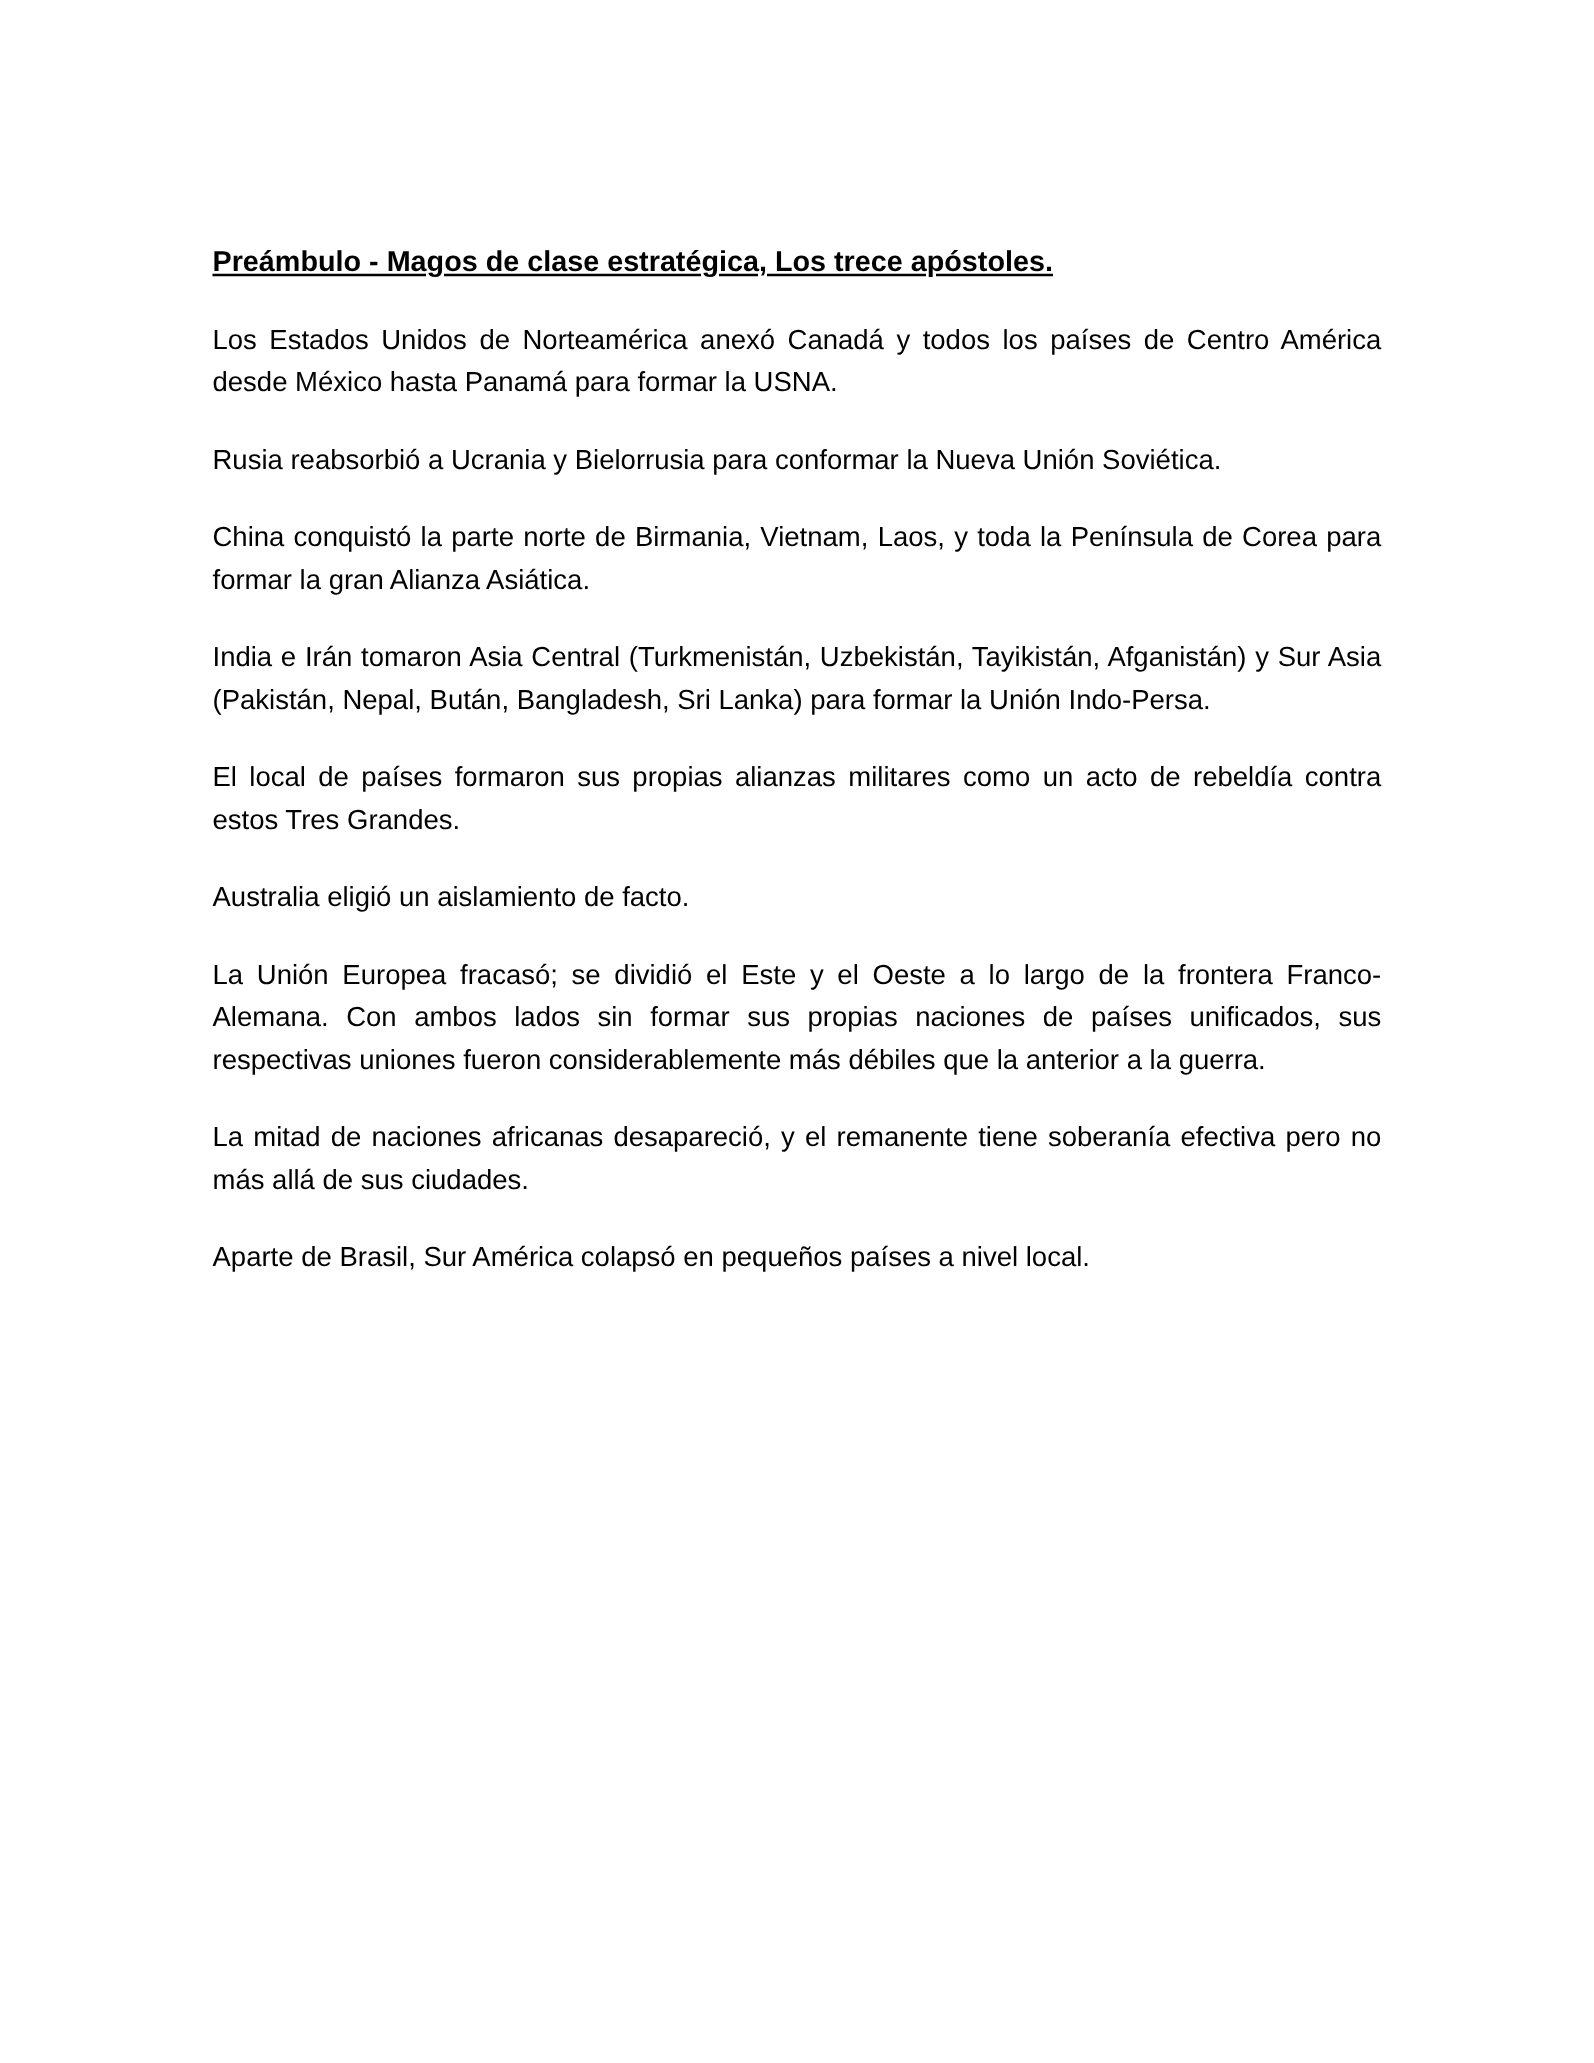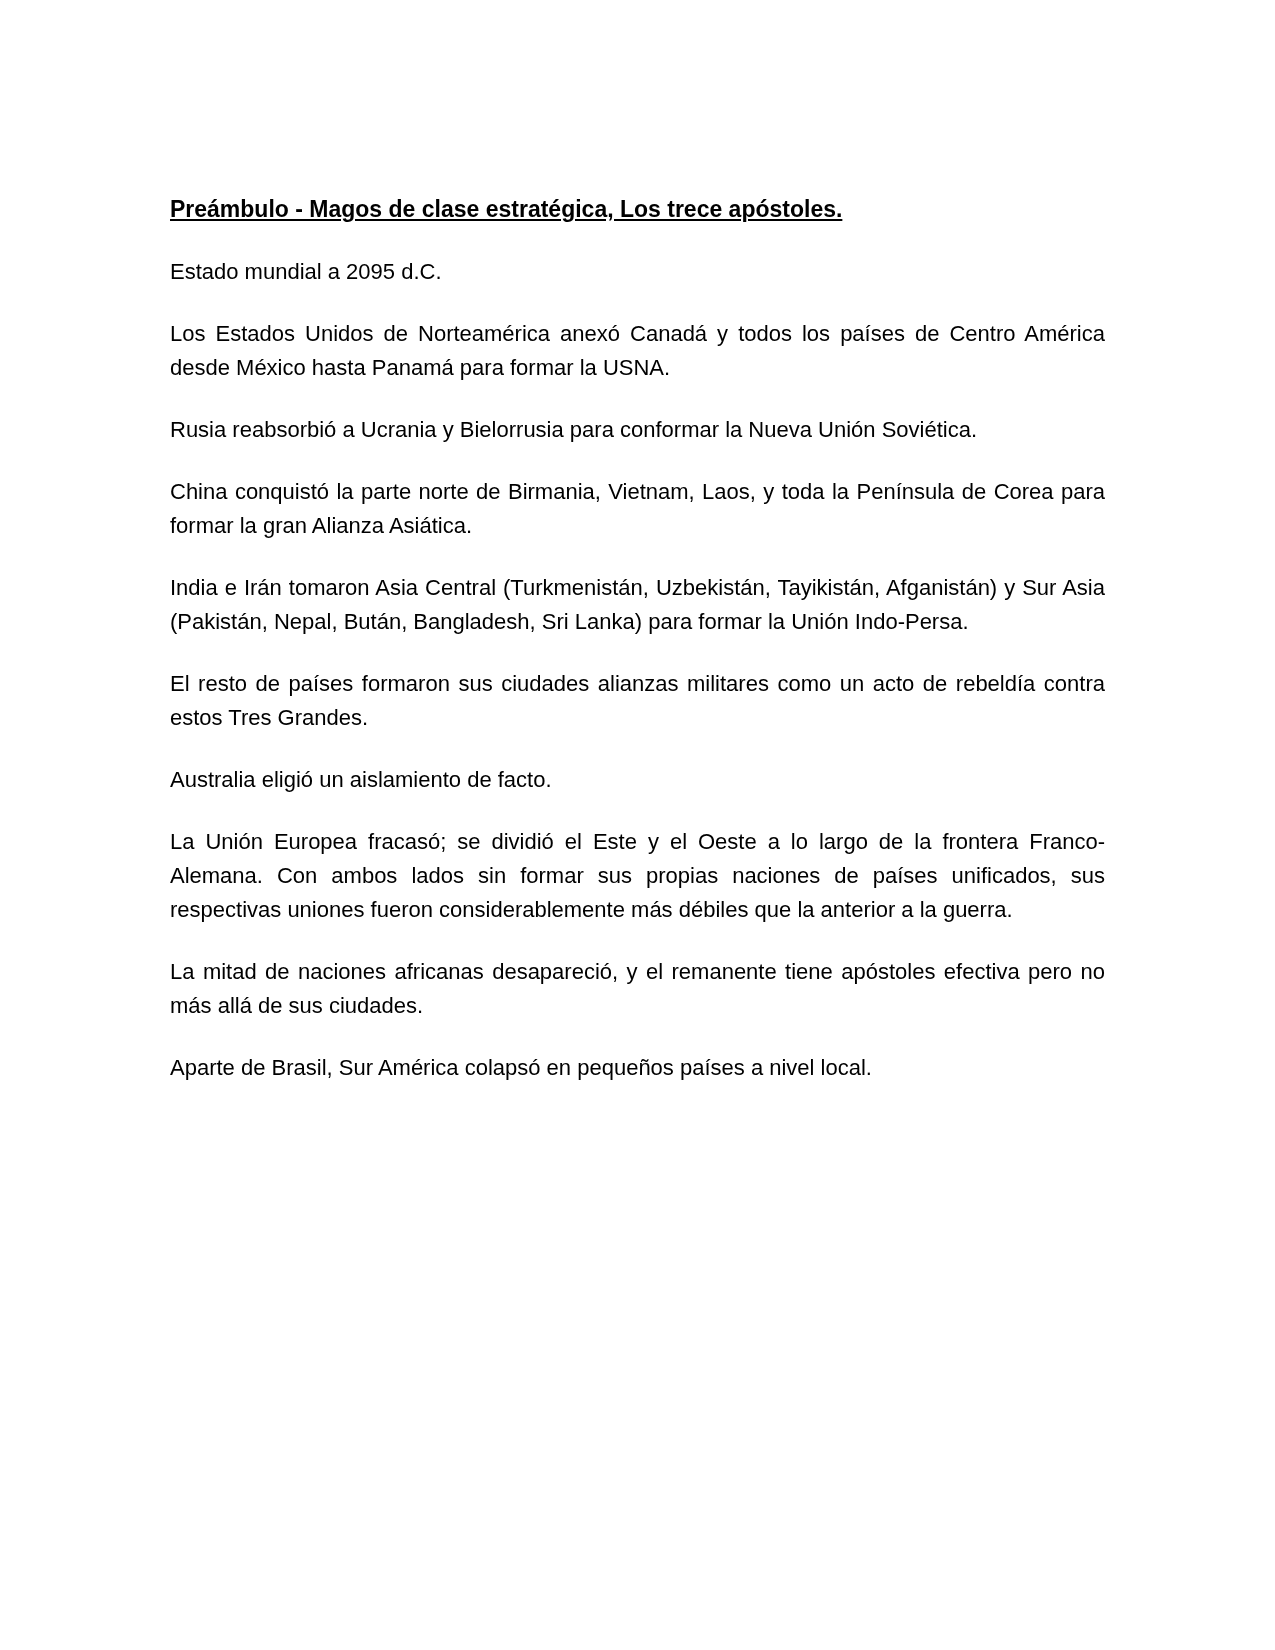--- a/index.html
+++ b/index.html
@@ -40,35 +40,34 @@
     text-align: left;
   }
 </style>
 </head>
 <body>
 
 <div class="page">
 
   <h1 class="doc-heading">Preámbulo - Magos de clase estratégica, Los trece apóstoles.</h1>
 
-  <p class="doc-paragraph no-justify">Estado mundial a 2095 d.C.</p>
 
 
   <p class="doc-paragraph">Los Estados Unidos de Norteamérica anexó Canadá y todos los países de Centro América desde México hasta Panamá para formar la USNA.</p>
 
   <p class="doc-paragraph">Rusia reabsorbió a Ucrania y Bielorrusia para conformar la Nueva Unión Soviética.</p>
 
   <p class="doc-paragraph">China conquistó la parte norte de Birmania, Vietnam, Laos, y toda la Península de Corea para formar la gran Alianza Asiática.</p>
 
   <p class="doc-paragraph">India e Irán tomaron Asia Central (Turkmenistán, Uzbekistán, Tayikistán, Afganistán) y Sur Asia (Pakistán, Nepal, Bután, Bangladesh, Sri Lanka) para formar la Unión Indo-Persa.</p>
 
-  <p class="doc-paragraph">El resto de países formaron sus ciudades alianzas militares como un acto de rebeldía contra estos Tres Grandes.</p>
+  <p class="doc-paragraph">El local de países formaron sus propias alianzas militares como un acto de rebeldía contra estos Tres Grandes.</p>
 
   <p class="doc-paragraph no-justify">Australia eligió un aislamiento de facto.</p>
 
   <p class="doc-paragraph">La Unión Europea fracasó; se dividió el Este y el Oeste a lo largo de la frontera Franco-Alemana. Con ambos lados sin formar sus propias naciones de países unificados, sus respectivas uniones fueron considerablemente más débiles que la anterior a la guerra.</p>
 
-  <p class="doc-paragraph">La mitad de naciones africanas desapareció, y el remanente tiene apóstoles efectiva pero no más allá de sus ciudades.</p>
+  <p class="doc-paragraph">La mitad de naciones africanas desapareció, y el remanente tiene soberanía efectiva pero no más allá de sus ciudades.</p>
 
   <p class="doc-paragraph no-justify">Aparte de Brasil, Sur América colapsó en pequeños países a nivel local.</p>
 
 
 </div>
 
 </body></html>

